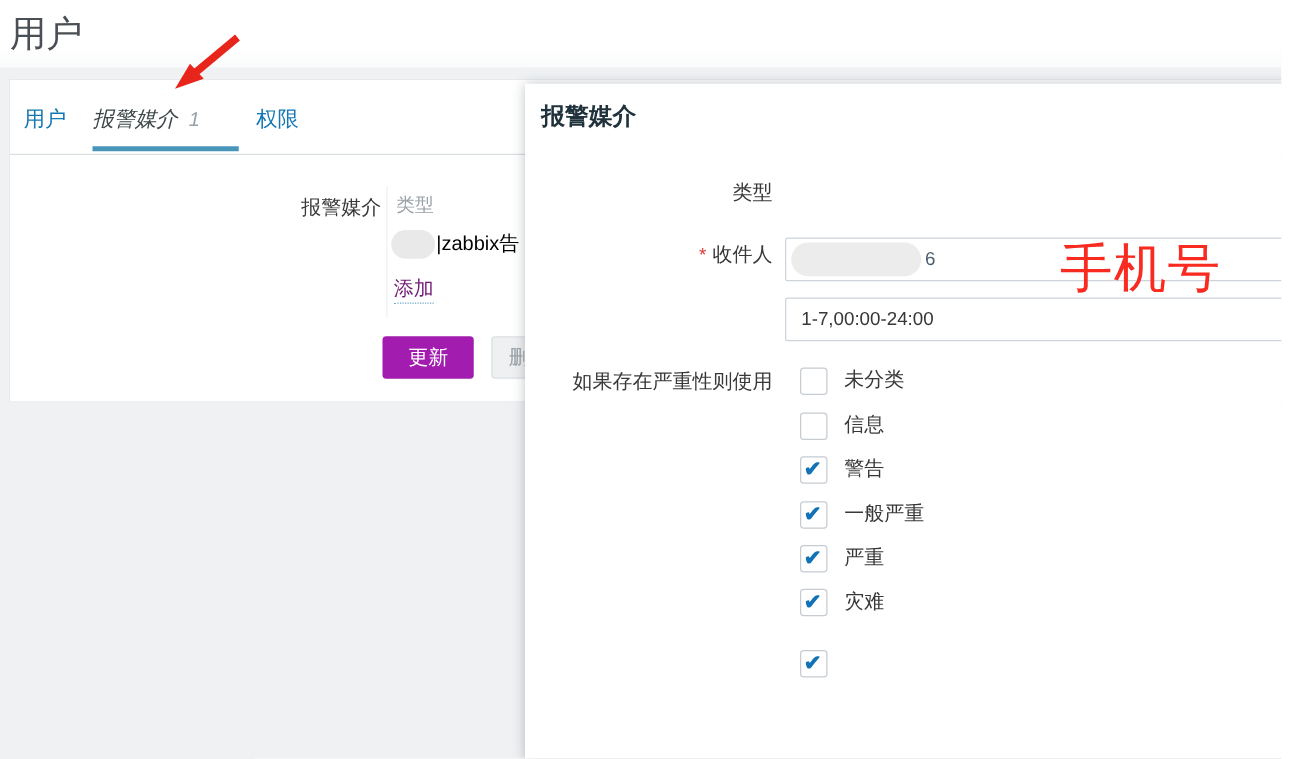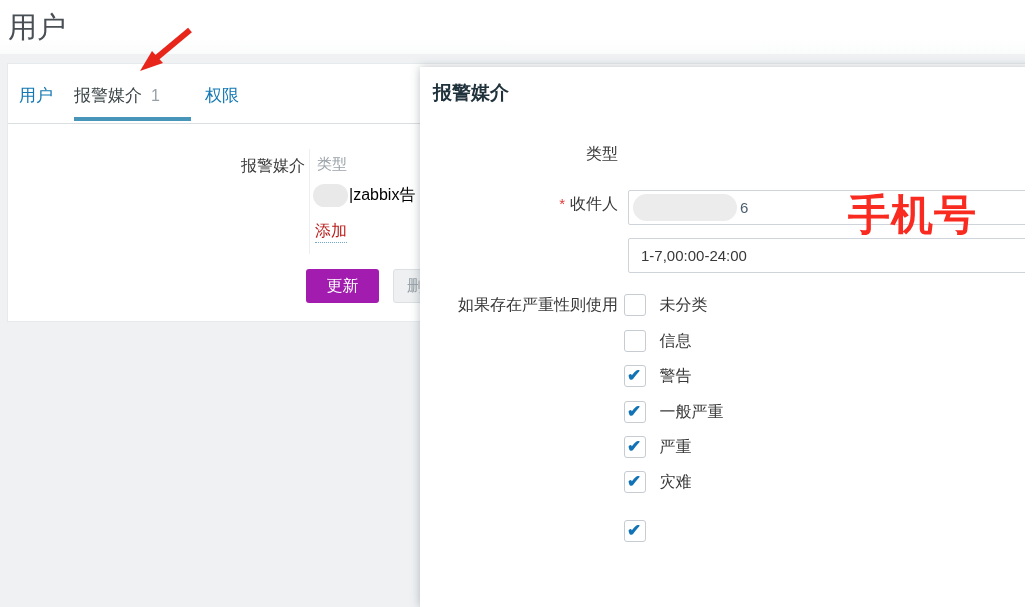--- a/index.html
+++ b/index.html
@@ -10,48 +10,48 @@
   .hdr { position:absolute; left:0; top:0; width:1033px; height:54px;
          background:linear-gradient(#ffffff 70%, #fafbfb); }
   .page-title { position:absolute; left:8px; top:8px; font-size:29px; font-weight:400; color:#494f54; }
 
   
   .panel { position:absolute; left:7px; top:63px; width:1026px; height:259px;
            background:#fff; border:1px solid #e6eaec; }
 
   
   .tab { position:absolute; top:20px; font-size:17px; color:#1277b3; cursor:pointer; white-space:nowrap; }
-  .tab.active { color:#3c4548; }
+  .tab.active { color:#3c4548;font-style:italic; }
   .tab .count { color:#98a1a7; margin-left:9px; font-size:16px; }
   .tab-underline { position:absolute; left:66px; top:53px; width:117px; height:4px; background:#4796ba; }
   .tabs-border { position:absolute; left:0; top:59px; width:100%; height:1px; background:#d9dee1; }
 
   
   .bgform-label { position:absolute; left:120px; top:92px; width:177px; text-align:right;
                   font-size:16px; color:#383838; }
   .bg-table { position:absolute; left:301px; top:85px; width:170px; height:105px;
               border-left:1px solid #edf0f2; }
   .bg-table-header { position:absolute; left:7px; top:6px; font-size:15px; color:#9aa2a8; }
   .bg-row-blob { position:absolute; left:3px; top:35px; width:35px; height:23px;
                  border-radius:12px; background:#e9e9e9; }
   .bg-row-text { position:absolute; left:39px; top:36px; font-size:16px; color:#000000; white-space:nowrap; }
-  .bg-add { position:absolute; left:5px; top:72px; font-size:16px; color:#b91c1c;
+  .bg-add { position:absolute; left:5px; top:72px; font-size:16px; color:#701a75;
             border-bottom:1px dotted #6fa8cc; cursor:pointer; }
   .btn-update { position:absolute; left:298px; top:205px; width:73px; height:34px;
                 background:#a21caf; color:#fff; font-size:16px; border:none; border-radius:3px;
                 font-family:"Liberation Sans", sans-serif; cursor:pointer; }
   .btn-delete { position:absolute; left:385px; top:205px; width:60px; height:34px; overflow:hidden;
                 background:#eef0f1; color:#9ba4aa; font-size:16px; border:1px solid #dcе0e3;
                 border:1px solid #dce0e3; border-radius:3px; text-align:left; padding-left:13px;
                 font-family:"Liberation Sans", sans-serif; }
 
   
   .red-arrow { position:absolute; left:130px; top:22px; z-index:8; }
   .red-note { position:absolute; left:428px; top:127px; z-index:9; font-size:42px; line-height:1;
-              color:#f92a20; font-weight:700; letter-spacing:1px; }
+              color:#f92a20; font-weight:400; letter-spacing:1px; }
 
   
   .modal { position:absolute; left:420px; top:67px; width:613px; height:540px; background:#fff;
            box-shadow:0 0 9px rgba(70,80,90,.35); z-index:5; overflow:hidden; }
   .modal-title { position:absolute; left:13px; top:13px; font-size:19px; font-weight:700; color:#20323c; }
   .flabel { position:absolute; left:0; width:198px; text-align:right; font-size:16px; color:#383838;
             white-space:nowrap; }
   .req { color:#e33734; margin-right:5px; font-size:15px; }
 
   .type-select { position:absolute; left:205px; top:71px; width:192px; height:32px; background:#fff;
@@ -64,21 +64,21 @@
           border-right:2px solid #444; border-bottom:2px solid #444; transform:rotate(45deg); }
 
   .txt-input { position:absolute; height:35px; background:#fff; border:1px solid #ced4d9;
                border-radius:2px; font-size:15px; color:#383838; padding:0 12px;
                font-family:"Liberation Sans", sans-serif; }
   .sendto-blob { position:absolute; left:213px; top:127px; width:104px; height:27px;
                  border-radius:14px; background:#ececec; z-index:2; }
   .sendto-tail { position:absolute; left:320px; top:123px; line-height:35px; font-size:15px;
                  color:#4a5e70; z-index:1; }
 
-  .sev-row { position:absolute; left:204px; height:22px; }
+  .sev-row { position:absolute; left:220px; height:22px; }
   .cb { display:inline-block; vertical-align:top; width:22px; height:22px; background:#fff;
         border:1px solid #c6ccd2; border-radius:3px; position:relative; cursor:pointer; }
   .cb[data-checked="true"]::after { content:"✔"; position:absolute; left:2px; top:-1px;
         font-size:17px; font-weight:700; color:#1173b5; }
   .cb-label { display:inline-block; vertical-align:top; margin-left:9px; line-height:22px;
               font-size:16px; color:#383838; cursor:pointer; }
 </style>
 </head>
 <body>
 

